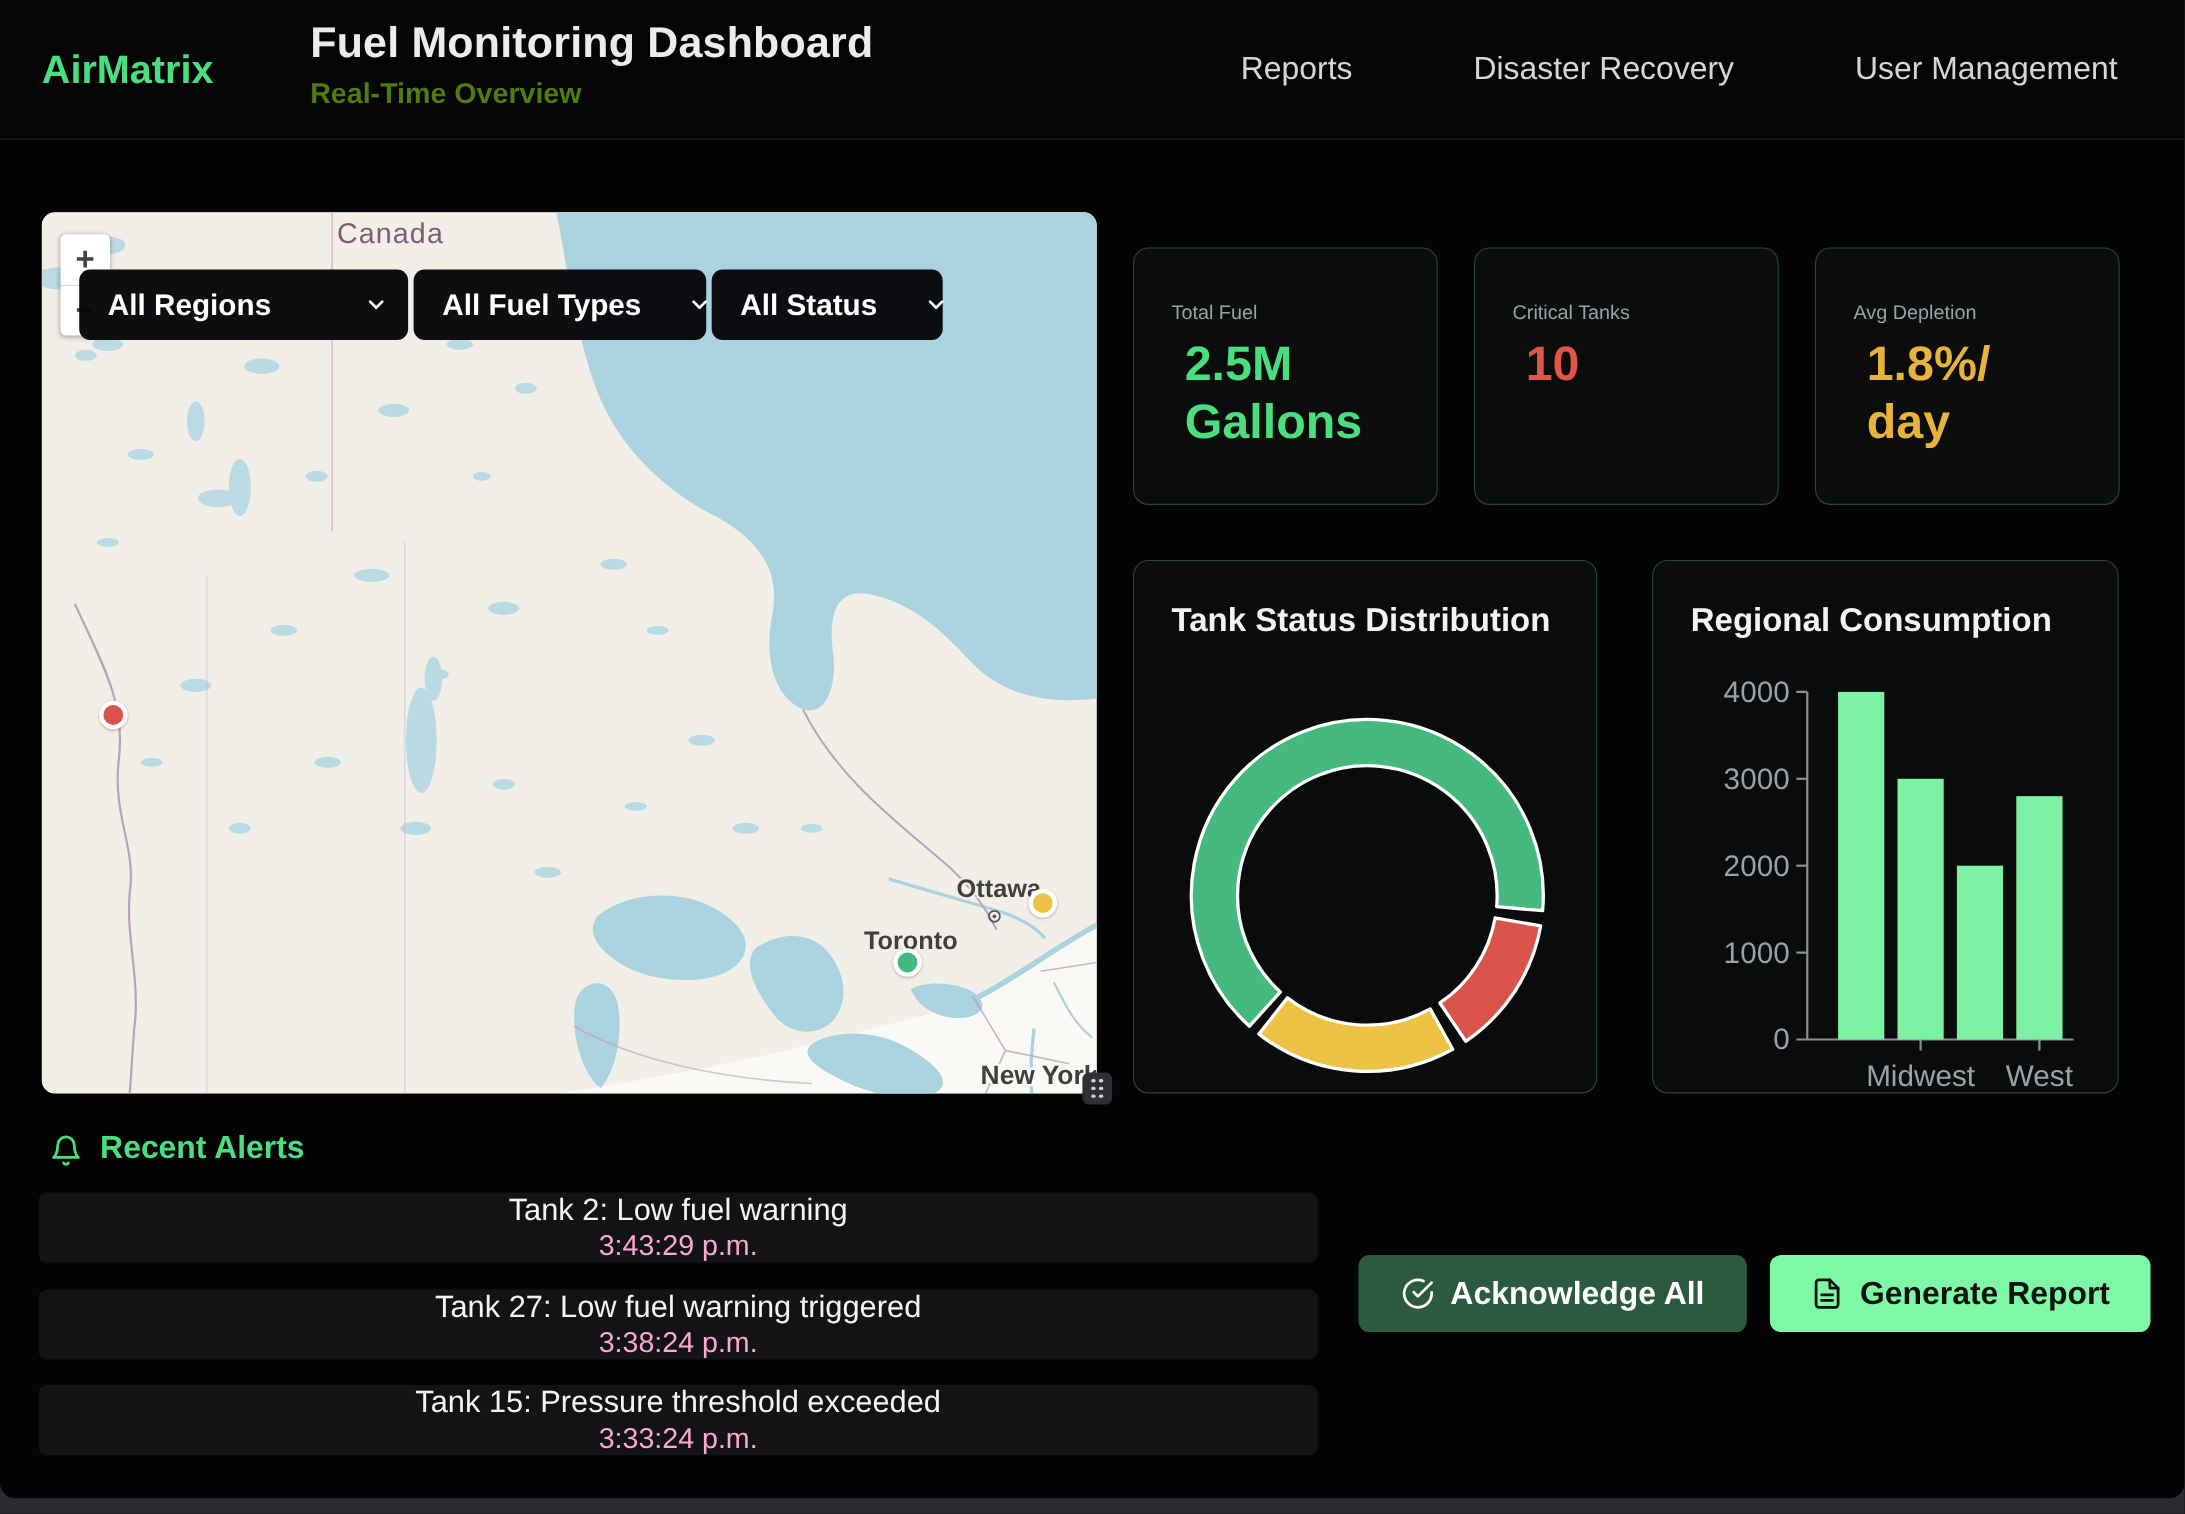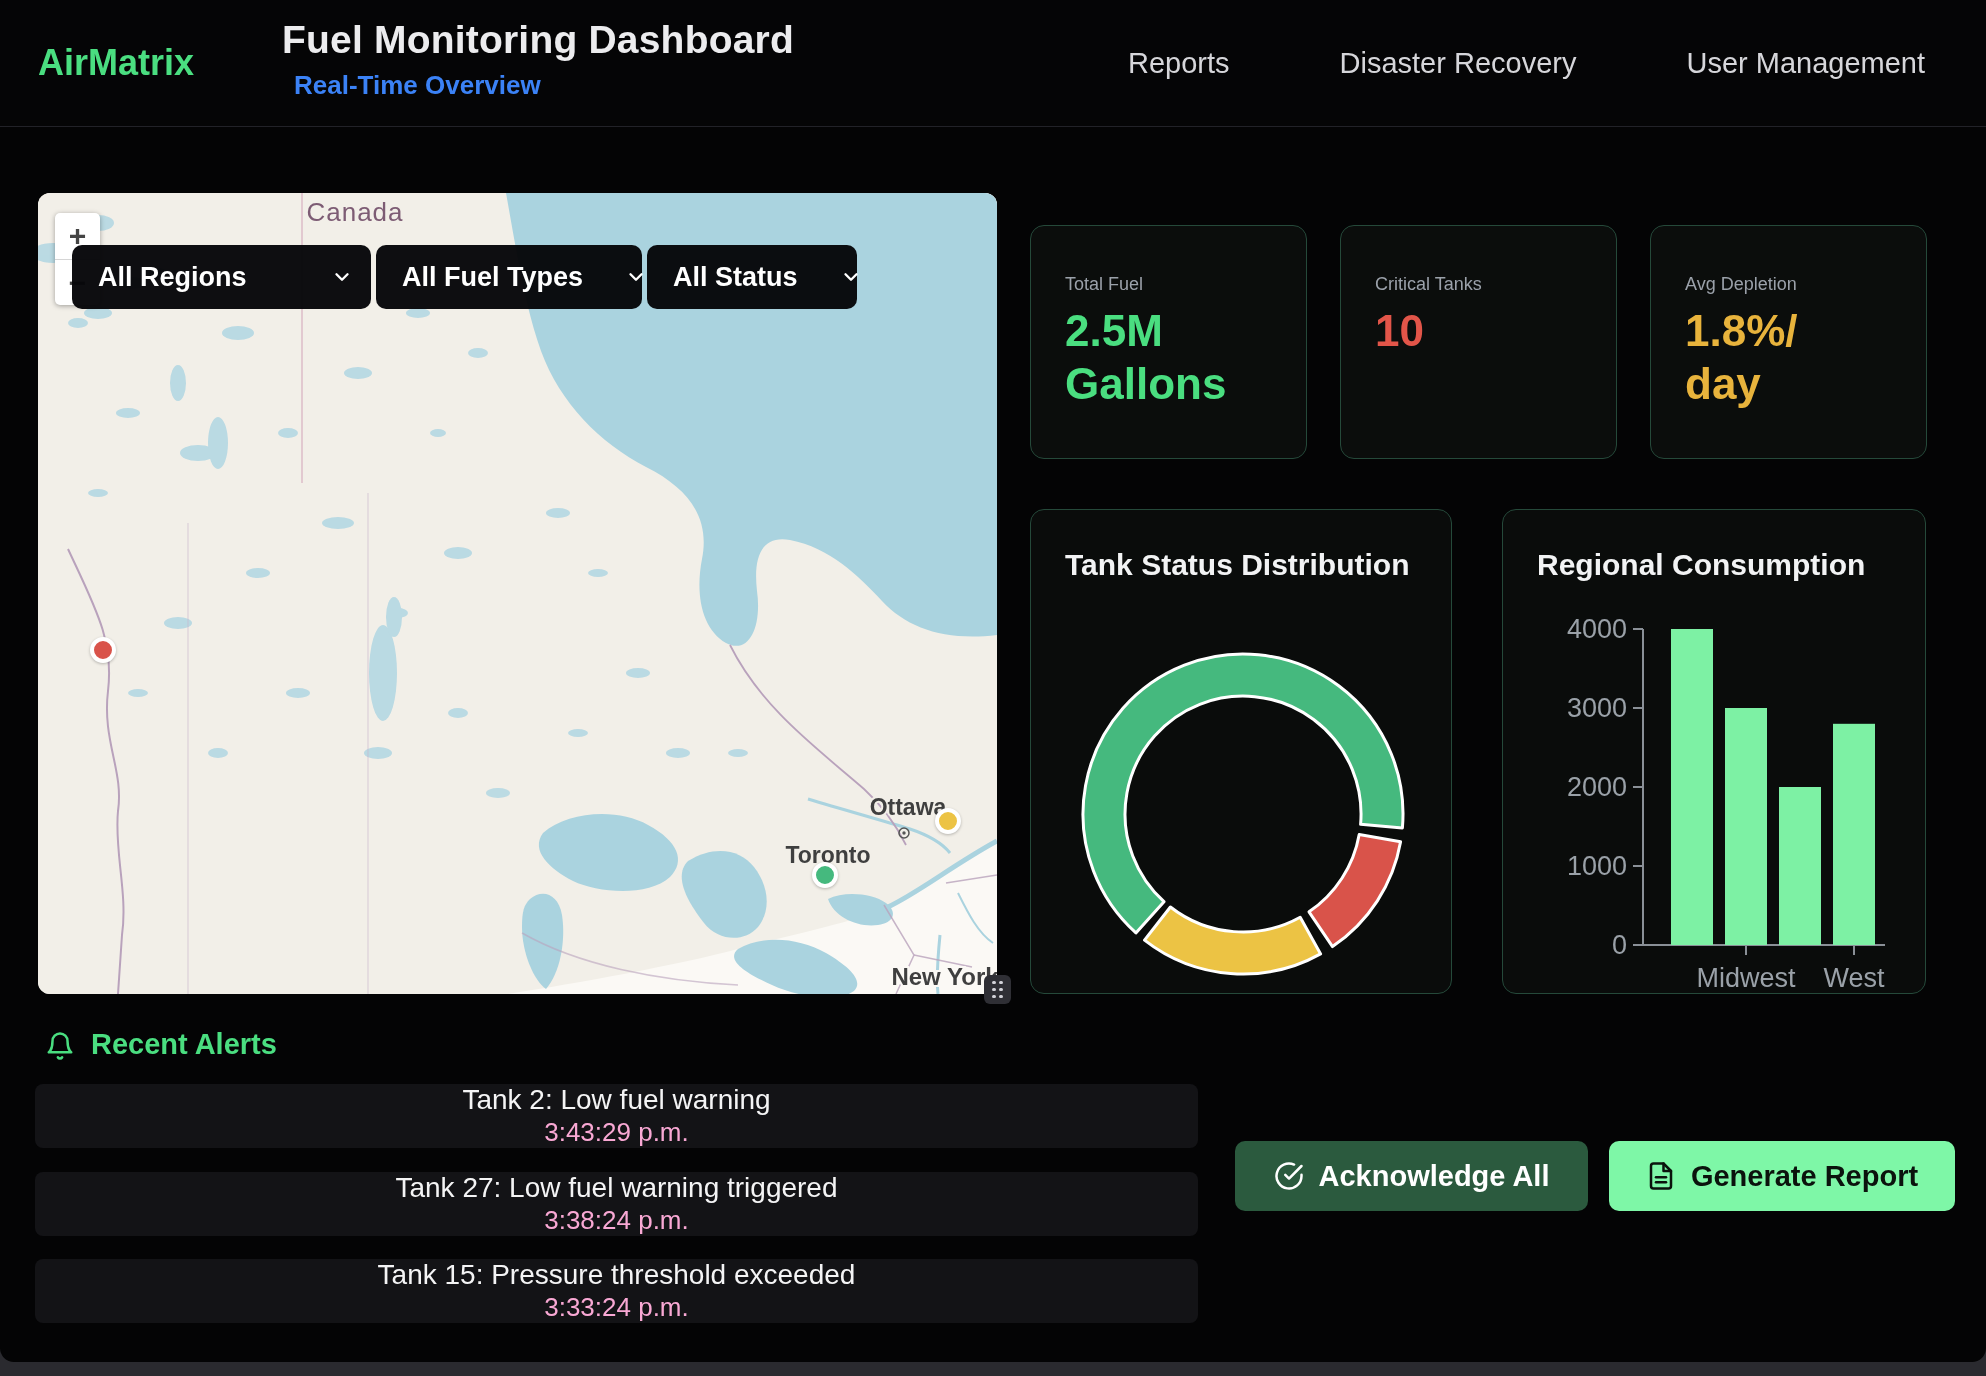--- a/index.html
+++ b/index.html
@@ -5,21 +5,21 @@
   * { margin:0; padding:0; box-sizing:border-box; }
   body { background:#2a2a2f; font-family:"Liberation Sans","DejaVu Sans",sans-serif; }
   .page { position:relative; width:1986px; height:1376px; background:#2a2a2f; overflow:hidden; }
   .app { position:absolute; left:0; top:0; width:1986px; height:1362px; background:#040405; border-radius:0 0 14px 14px; overflow:hidden; }
 
   
   .header { position:absolute; left:0; top:0; width:100%; height:127px; background:#050506; border-bottom:1px solid #222228; }
   .logo { position:absolute; left:38px; top:42px; font-size:36px; font-weight:bold; color:#4ade80; }
   .title-block { position:absolute; left:282px; top:18px; }
   .page-title { font-size:39px; font-weight:bold; color:#ececee; letter-spacing:.2px; }
-  .page-subtitle { margin-top:8px; font-size:26px; font-weight:bold; color:#3b82f6;margin-left:12px; }
+  .page-subtitle { margin-top:8px; font-size:26px; font-weight:bold; color:#4d7c0f; }
   .nav { position:absolute; right:61px; top:0; height:127px; display:flex; align-items:center; gap:110px; }
   .nav a { color:#d6d6da; font-size:29px; cursor:pointer; text-decoration:none; }
 
   
   .map-panel { position:absolute; left:38px; top:193px; width:959px; height:801px; border-radius:12px; overflow:hidden; background:#f2efe8; }
   .map-svg { position:absolute; left:0; top:0; }
   .zoom-ctl { position:absolute; left:17px; top:20px; width:45px; height:92px; background:#fff; border-radius:5px; box-shadow:0 1px 5px rgba(0,0,0,.35); z-index:2; }
   .zoom-btn { width:45px; height:46px; display:flex; align-items:center; justify-content:center; font-size:30px; font-weight:bold; color:#444; cursor:pointer; }
   .zoom-btn + .zoom-btn { border-top:1px solid #d5d5d5; }
   .filters { position:absolute; left:34px; top:52px; display:flex; gap:5px; z-index:3; }
@@ -28,21 +28,21 @@
   .dd-chev { margin-left:18px; display:flex; }
   .map-marker { position:absolute; width:26px; height:26px; border:4px solid #fff; border-radius:50%; box-shadow:0 1px 3px rgba(0,0,0,.25); z-index:2; cursor:pointer; }
   .map-resize-handle { position:absolute; left:984px; top:975px; width:27px; height:29px; background:#2f2f35; border-radius:6px; z-index:4;
       display:grid; grid-template-columns:repeat(2,4px); grid-template-rows:repeat(3,4px); gap:3px; place-content:center; cursor:grab; }
   .map-resize-handle i { width:3.5px; height:3.5px; border-radius:50%; background:#d2d2d8; }
 
   
   .stat-card { position:absolute; top:225px; width:277px; height:234px; background:#0b0d0c; border:1px solid #25493a; border-radius:14px; padding:48px 0 0 34px; }
   .stat-label { font-size:18px; color:#9ba1aa; }
   .stat-value { margin-top:10px; font-size:44px; font-weight:bold; line-height:1.2; }
-  .vline { display:block; }
+  .vline { display:block;margin-left:12px; }
 
   
   .chart-card { position:absolute; top:509px; height:485px; background:#0a0c0b; border:1px solid #25493a; border-radius:14px; overflow:hidden; }
   .chart-title { position:absolute; left:34px; top:38px; font-size:30px; font-weight:bold; color:#f2f3f4; }
   .chart-card svg { position:absolute; left:0; top:0; }
   .chart-card svg text { font-family:"Liberation Sans","DejaVu Sans",sans-serif; }
 
   
   .alerts-title { position:absolute; left:45px; top:1028px; display:flex; align-items:flex-end; gap:16px; }
   .alerts-title span { color:#4ade80; font-size:29px; font-weight:bold; }

